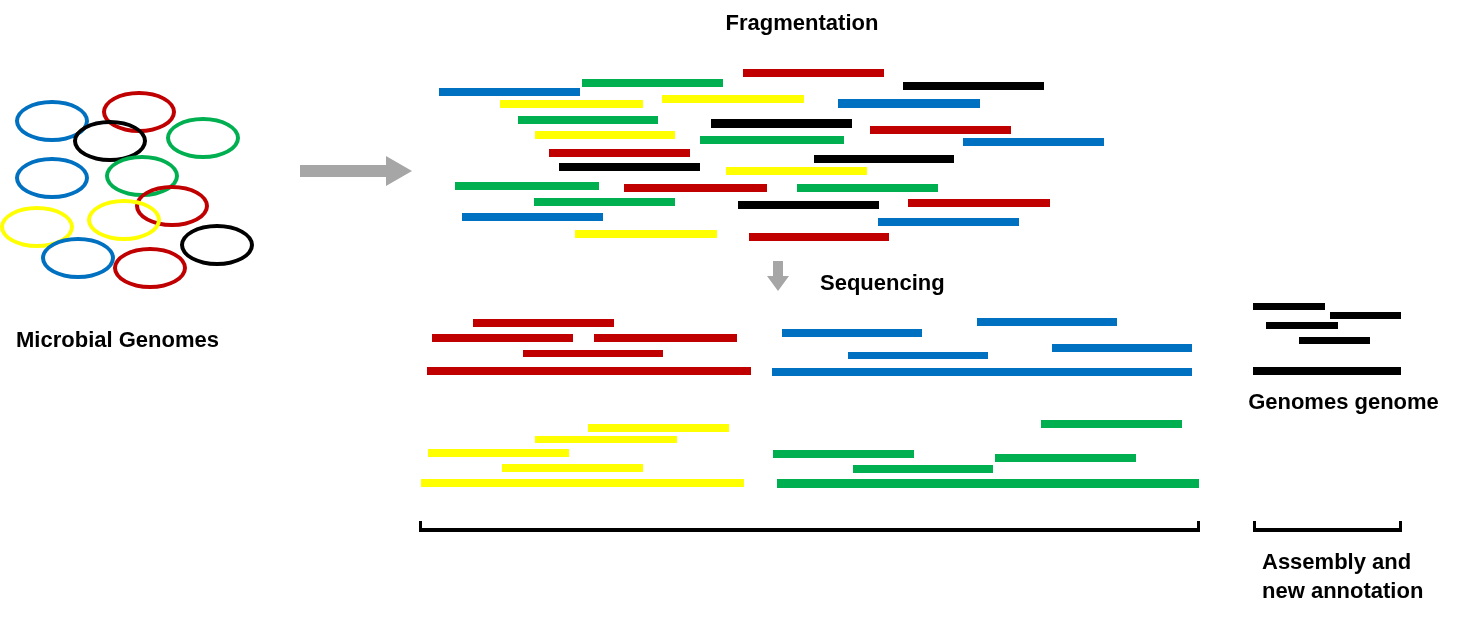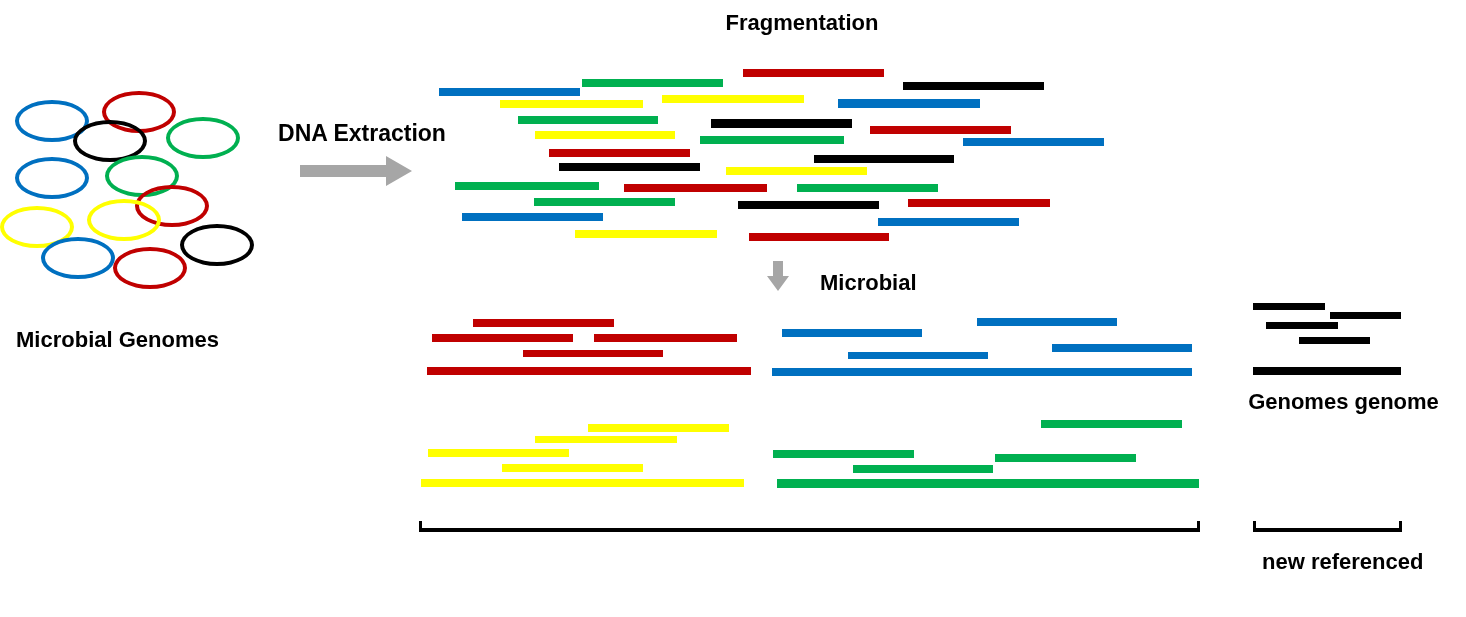--- a/index.html
+++ b/index.html
@@ -19,23 +19,22 @@
   }
   .arrow-svg{position:absolute;display:block;}
 </style>
 </head>
 <body>
 
 <div class="canvas">
 
   <div class="label center" style="left:702px;top:10px;width:200px;">Fragmentation</div>
 
-  <div class="label center" style="left:277px;top:120px;width:170px;font-size:23px;">DNA Extraction</div>
 
-  <div class="label" style="left:820px;top:270px;">Microbial</div>
+  <div class="label" style="left:820px;top:270px;">Sequencing</div>
 
   <div class="label center" style="left:10px;top:327px;width:215px;">Microbial Genomes</div>
 
   <div class="label center" style="left:1246px;top:389px;width:195px;">Genomes genome</div>
 
   <svg class="arrow-svg" style="left:300px;top:153px;" width="115" height="36" viewBox="0 0 115 36">
     <polygon points="0,12 86,12 86,3 112,18 86,33 86,24 0,24" fill="#A6A6A6"></polygon>
   </svg>
 
   <svg class="arrow-svg" style="left:766px;top:261px;" width="24" height="31" viewBox="0 0 24 31">
@@ -107,16 +106,17 @@
       <div style="position: absolute; left: 1266px; top: 322px; width: 72px; height: 7px; background: rgb(0, 0, 0);"></div>
       <div style="position: absolute; left: 1299px; top: 337px; width: 71px; height: 7px; background: rgb(0, 0, 0);"></div>
       <div style="position: absolute; left: 1253px; top: 367px; width: 148px; height: 8px; background: rgb(0, 0, 0);"></div>
     </div>
 
   <div class="bracket" style="left:419px;top:521px;width:781px;"></div>
   <div class="bracket" style="left:1253px;top:521px;width:149px;"></div>
 
 
   <div class="label" style="left:1262px;top:547px;line-height:29px;">
-    <div>new referenced</div>
+    <div>Assembly and</div>
+    <div>new annotation</div>
   </div>
 
 </div>
 
 </body></html>

